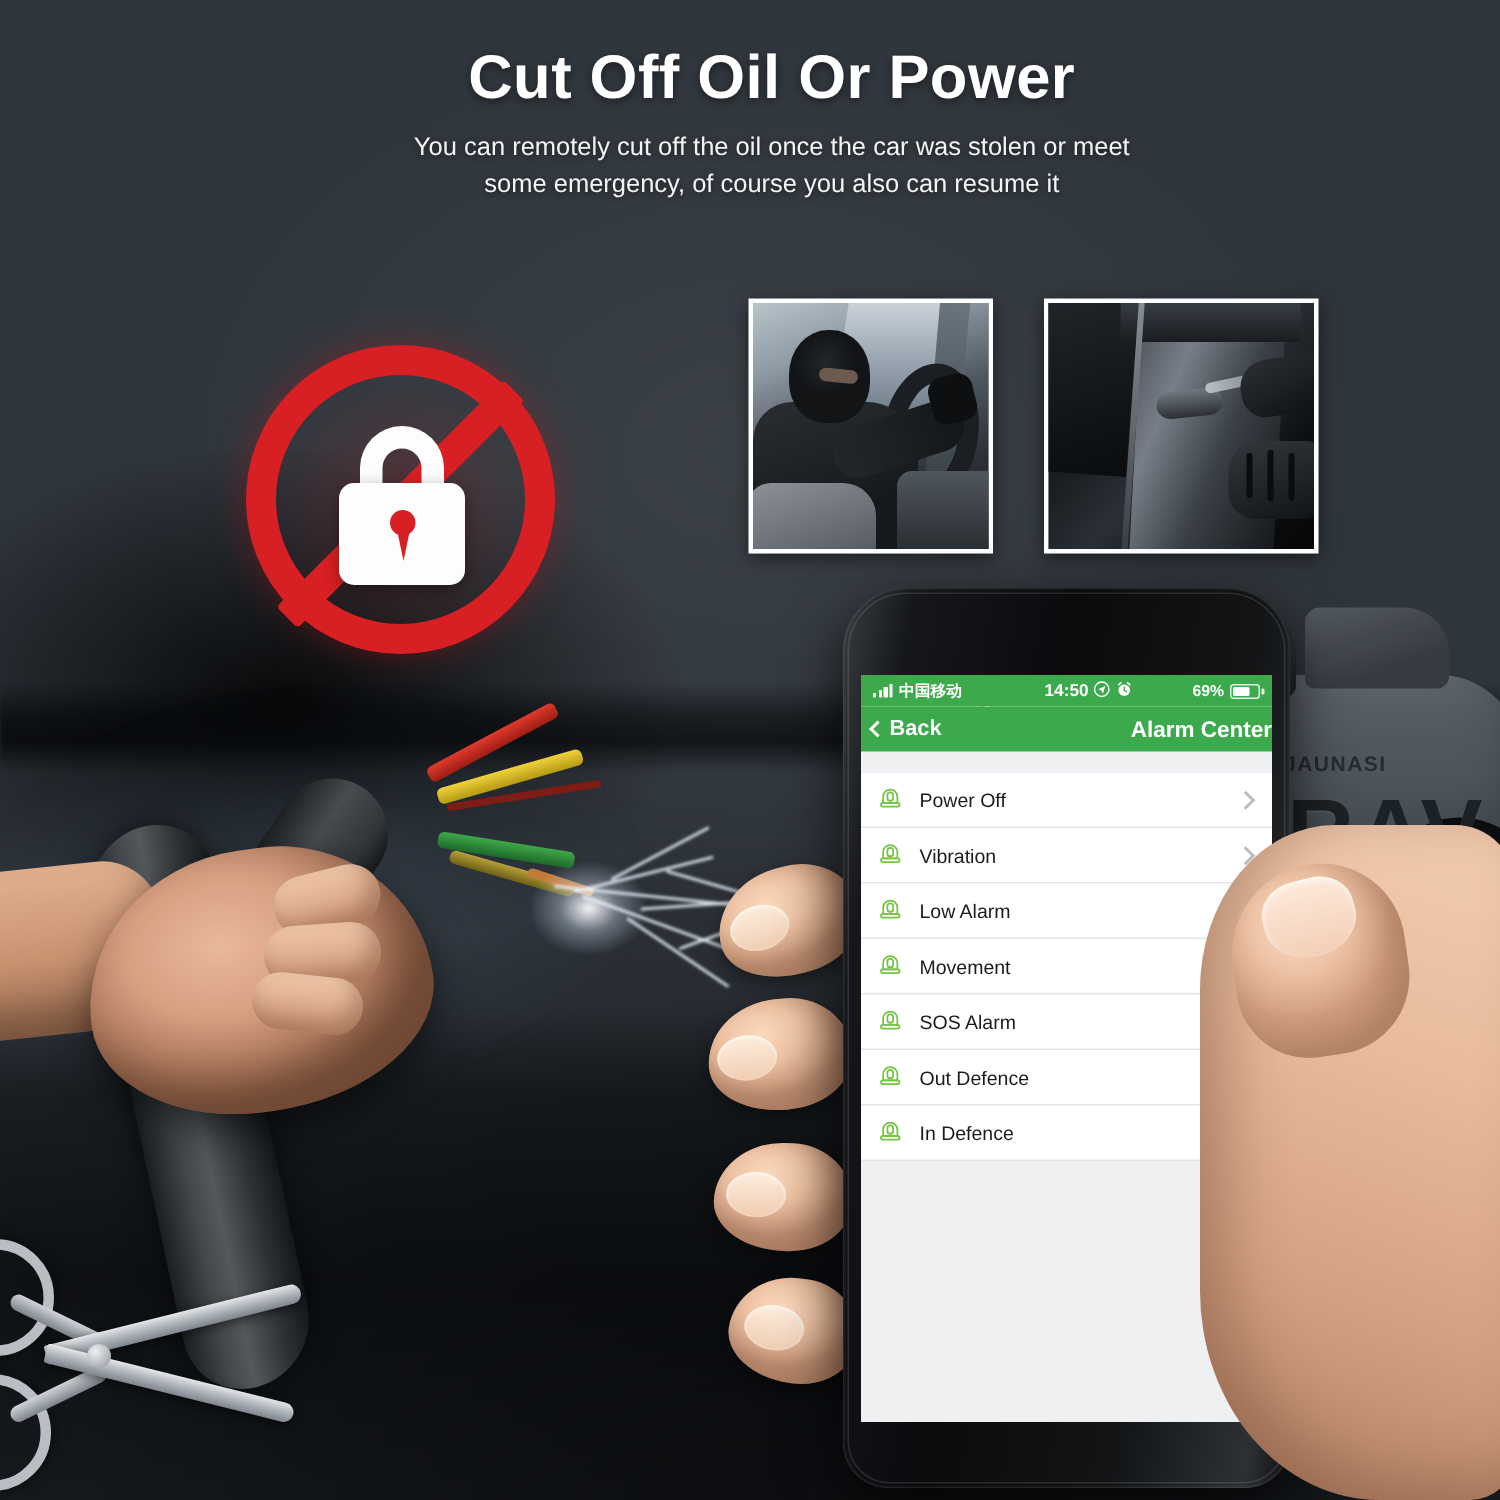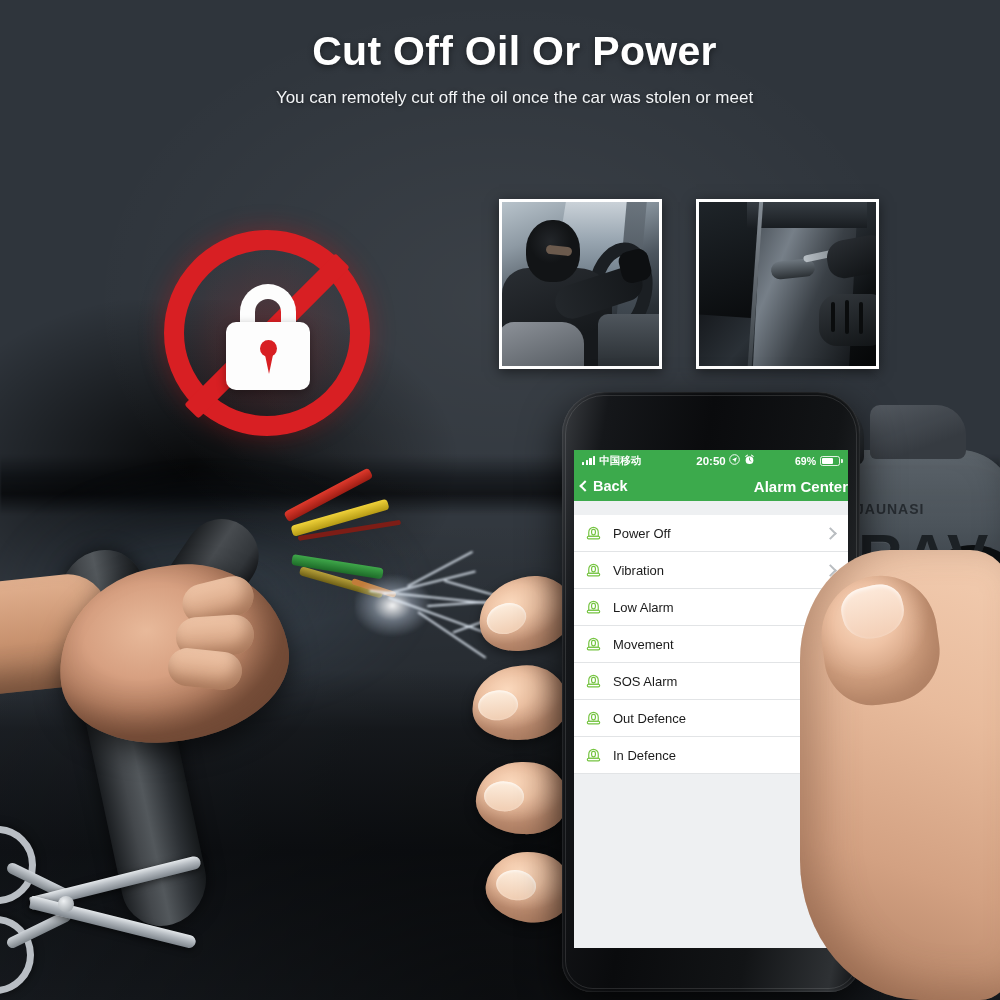--- a/index.html
+++ b/index.html
@@ -519,40 +519,41 @@
     <div class="grip-finger gf4">
         <i class="gf-nail" style="left:10px; top:20px;"></i>
       </div>
   </div>
 </div>
 
 <div class="hdr">
   <div class="hdr-title">Cut Off Oil Or Power</div>
   <div class="hdr-sub">
     <div>You can remotely cut off the oil once the car was stolen or meet</div>
+    <div>some emergency, of course you also can resume it</div>
   </div>
 </div>
 
 <div class="phone">
   <div class="phone-edge"></div>
 
   <div class="screen">
 
     <div class="statusbar">
       <div class="sb-left">
         <span class="bars">
             <i></i>
             <i></i>
             <i></i>
             <i></i>
           </span>
         <span class="sb-carrier">中国移动</span>
         <span class="sb-net">4G</span>
       </div>
-      <div class="sb-center">20:50</div>
+      <div class="sb-center">14:50</div>
       <div class="sb-right">
         <span>
           <svg width="11" height="11" viewBox="0 0 16 16">
               <circle cx="8" cy="8" r="7" fill="none" stroke="#fff" stroke-width="1.4"></circle>
               <path d="M11.5 4.8 4.6 7.9l3 1.4 1.4 3z" fill="#fff"></path>
             </svg>
         </span>
         <span>
           <svg width="11" height="11" viewBox="0 0 16 16">
               <circle cx="8" cy="9" r="5.6" fill="#fff"></circle>

